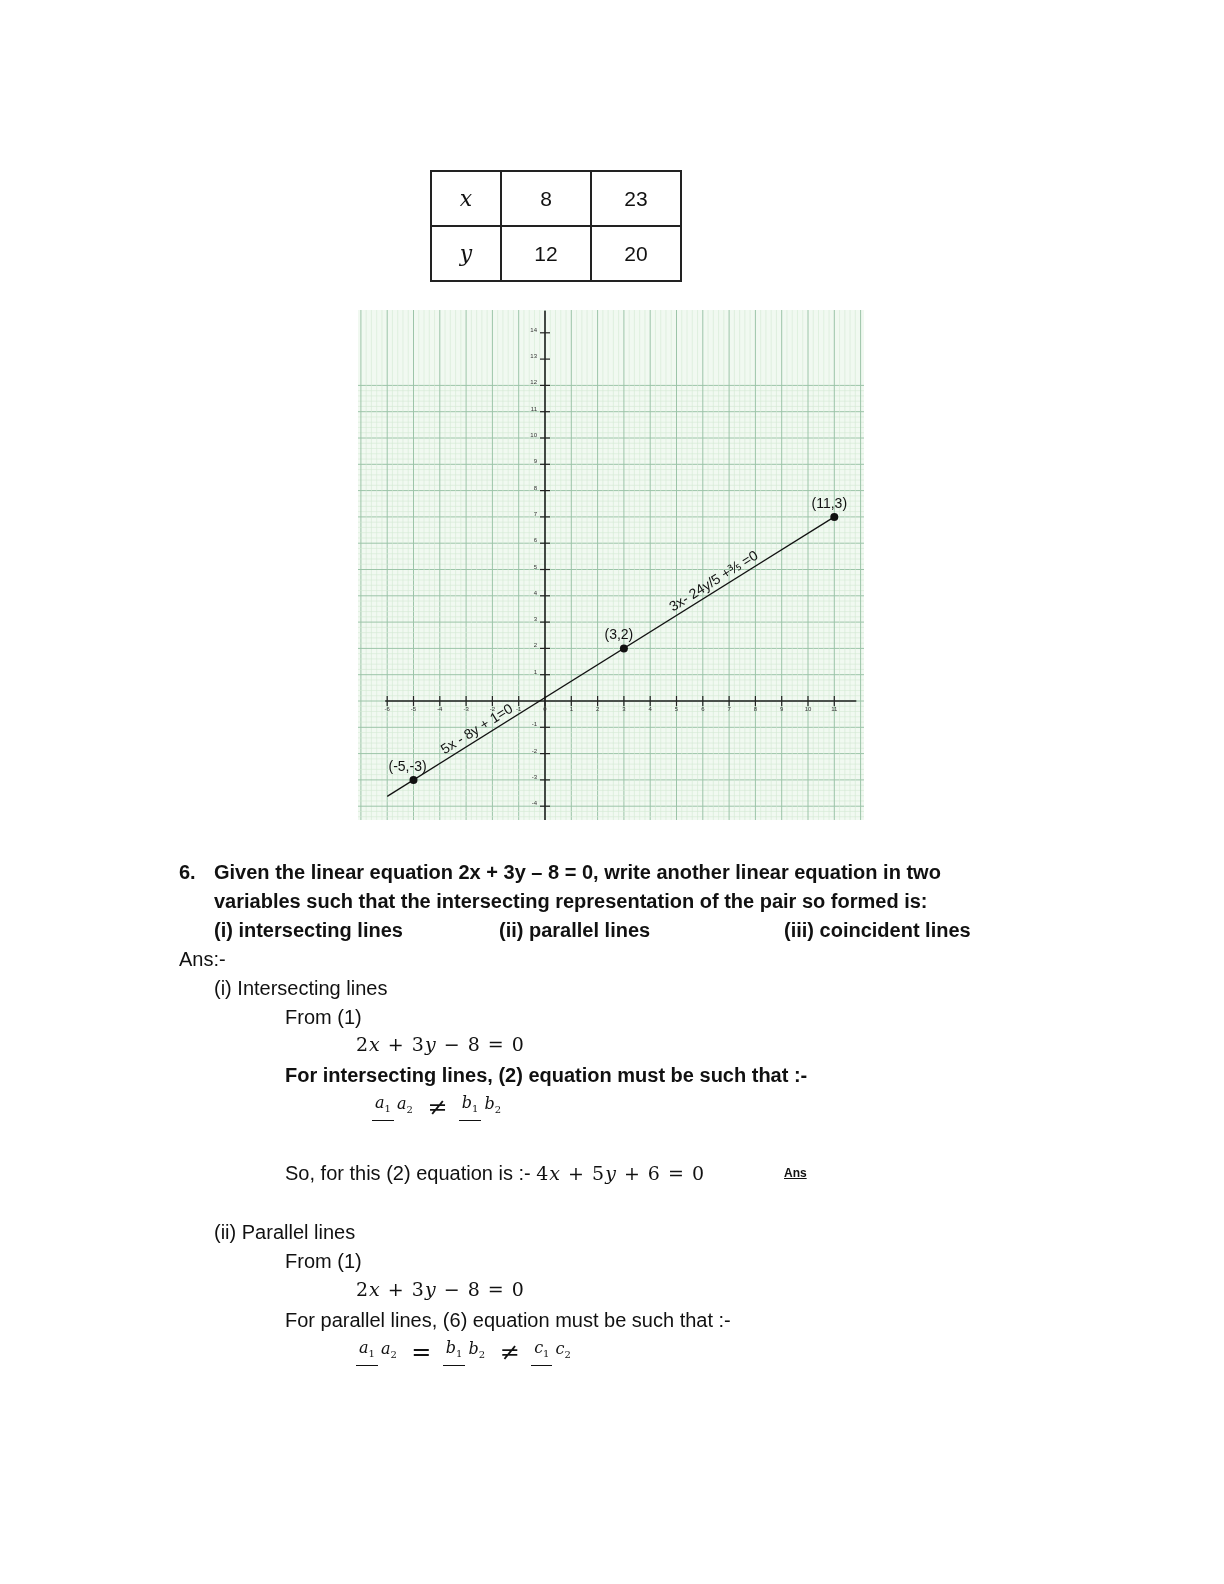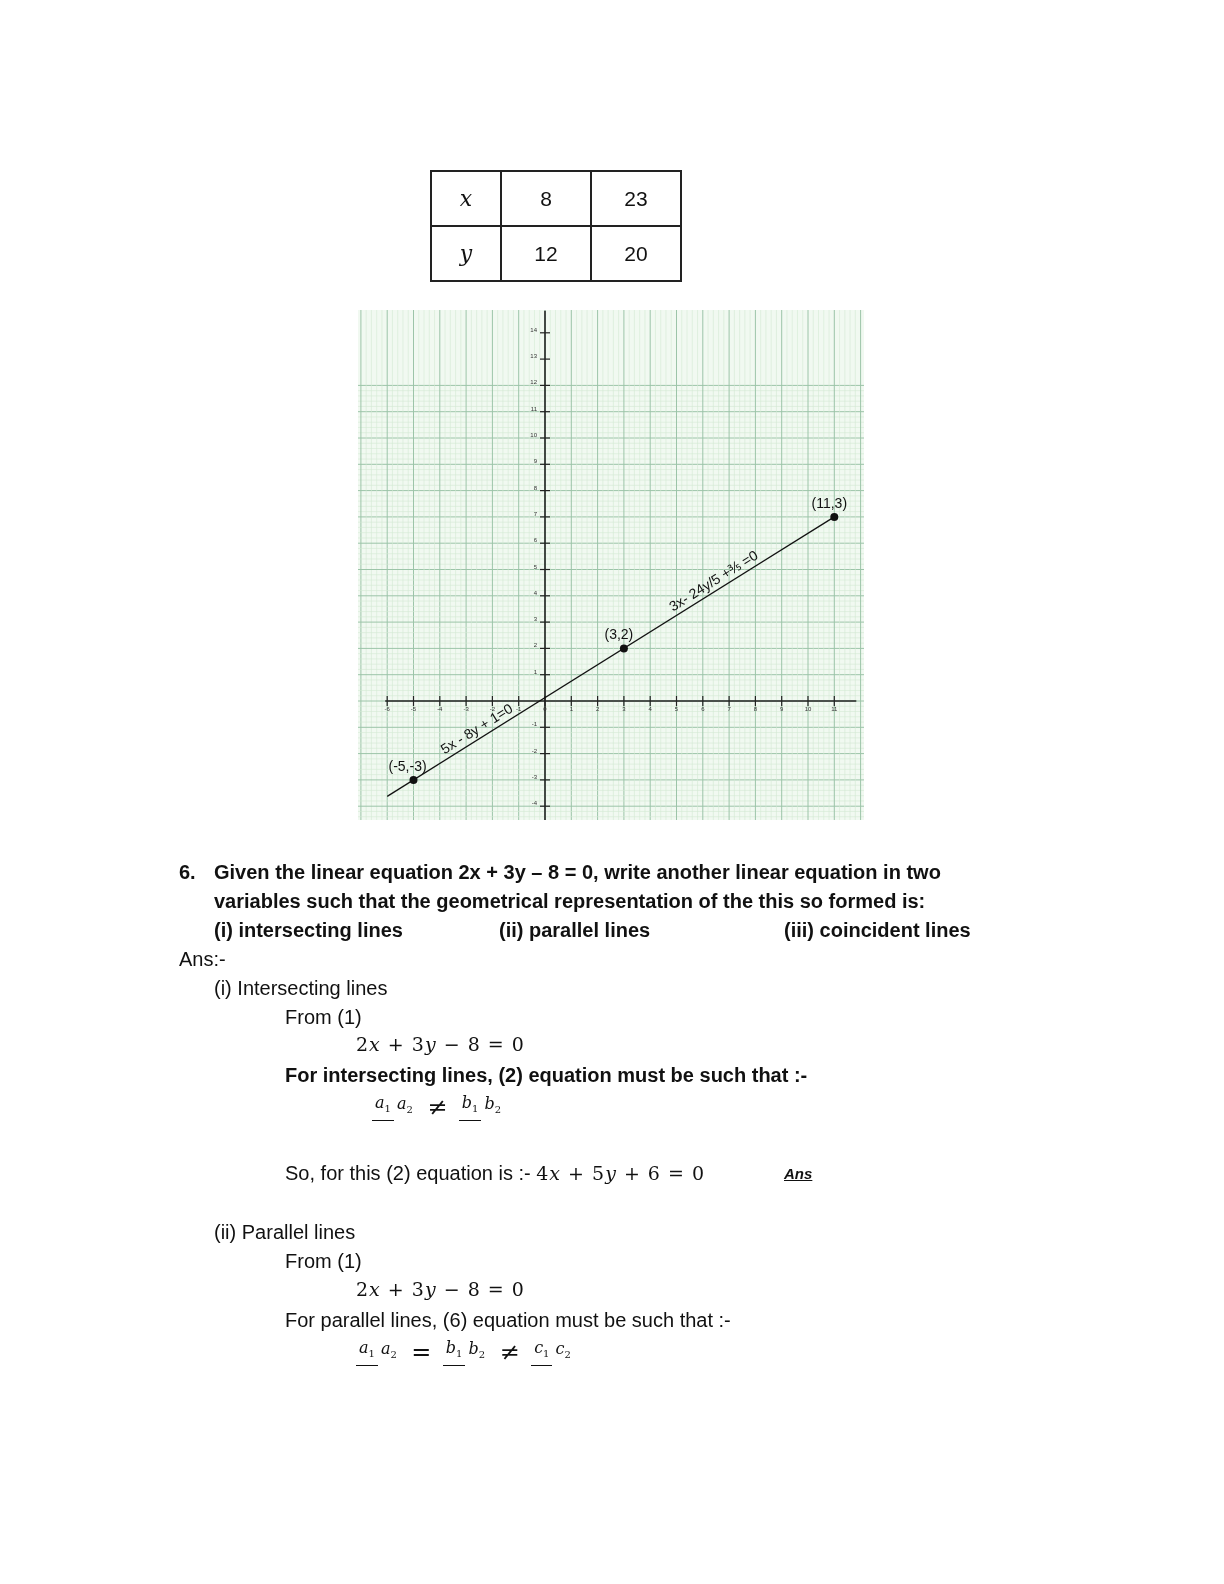--- a/index.html
+++ b/index.html
@@ -16,21 +16,21 @@
   
   .q { font-size: 20px; font-weight: bold; line-height: 29px; }
   .t { font-size: 20px; line-height: 29px; text-align: right; }
   .math { font-family: "DejaVu Serif", serif; font-size: 19px; letter-spacing: 1px; }
   .math i { font-style: italic; }
   .frac { display: inline-flex; flex-direction: row; align-items: center; vertical-align: middle; margin: 0 4px; }
   .frac .num, .frac .den { font-family: "DejaVu Serif", serif; font-style: italic; font-size: 16px; line-height: 20px; padding: 0 3px; }
   .frac .num { border-bottom: 1.5px solid #111; }
   .frac sub { font-size: 10px; font-style: normal; }
   .op { font-family: "DejaVu Serif", serif; font-size: 24px; vertical-align: middle; margin: 0 3px; }
-  .ans { font-weight: bold; text-decoration: underline; font-size: 15px; font-style: italic; }
+  .ans { font-weight: bold; text-decoration: underline; font-size: 12px; }
 </style>
 </head>
 <body>
 
 <table id="xy-table">
   <tbody>
       <tr>
     <td class="var">x</td>
     <td class="val">8</td>
     <td class="val">23</td>
@@ -316,21 +316,21 @@
       <text x="471.3" y="197.9" font-size="14" text-anchor="middle" font-family="Liberation Sans, sans-serif" fill="#111">(11,3)</text>
     </g>
   <g id="annots">
       <text x="121.25" y="422.80625" font-size="14" text-anchor="middle" font-family="Liberation Sans, sans-serif" fill="#111" transform="rotate(-32.005383208083494 121.25 422.80625)">5x - 8y + 1=0</text>
       <text x="357.95000000000005" y="274.86875" font-size="14" text-anchor="middle" font-family="Liberation Sans, sans-serif" fill="#111" transform="rotate(-32.005383208083494 357.95000000000005 274.86875)">3x- 24y/5  +⅗ =0</text>
     </g>
 </svg>
 
 <div class="abs q" style="left:179px; top:858px;">6.</div>
 <div class="abs q" style="left:214px; top:858px;">Given the linear equation 2x + 3y – 8 = 0, write another linear equation in two</div>
-<div class="abs q" style="left:214px; top:887px;">variables such that the geometrical representation of the this so formed is:</div>
+<div class="abs q" style="left:214px; top:887px;">variables such that the intersecting representation of the pair so formed is:</div>
 <div class="abs q" style="left:214px; top:916px;">(i) intersecting lines</div>
 <div class="abs q" style="left:499px; top:916px;">(ii) parallel lines</div>
 <div class="abs q" style="left:784px; top:916px;">(iii) coincident lines</div>
 
 <div class="abs t" style="left:179px; top:945px;">Ans:-</div>
 
 <div class="abs t" style="left:214px; top:974px;">(i) Intersecting lines</div>
 <div class="abs t" style="left:285px; top:1003px;">From (1)</div>
 <div class="abs math" style="left:356px; top:1033px;"><span>2</span><i>x</i><span> + 3</span><i>y</i><span> − 8 = 0</span></div>
 <div class="abs t" style="left:285px; top:1061px;font-weight:bold;">For intersecting lines, (2) equation must be such that :-</div>

